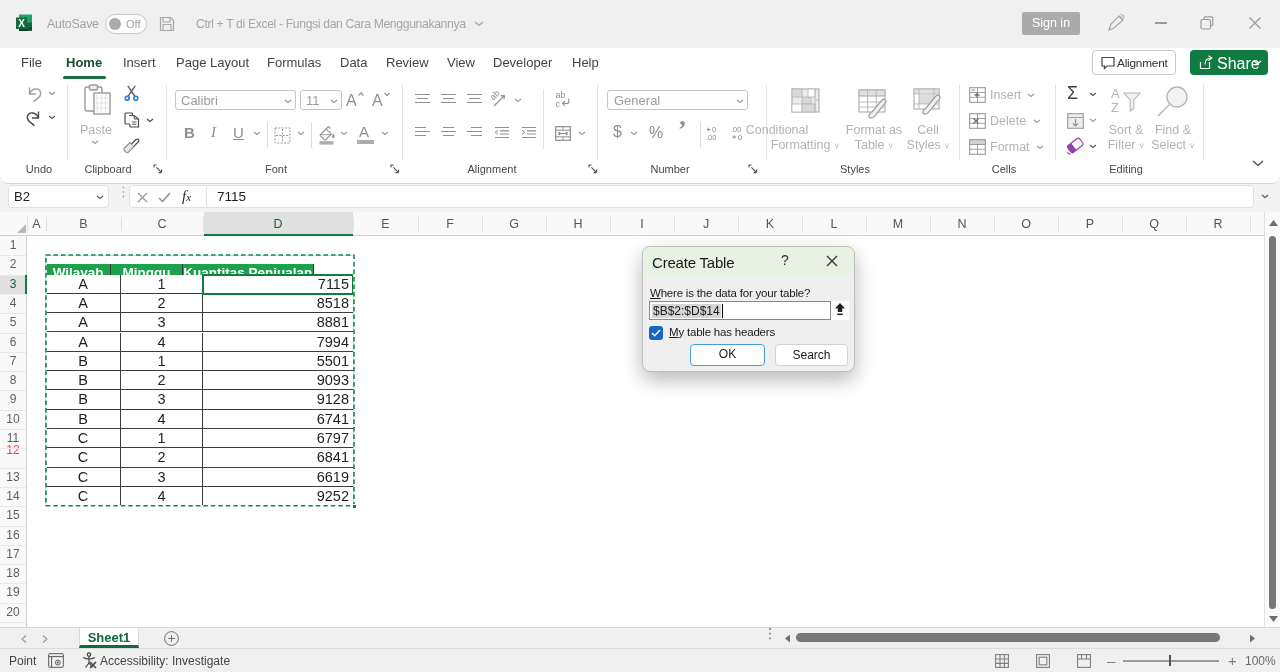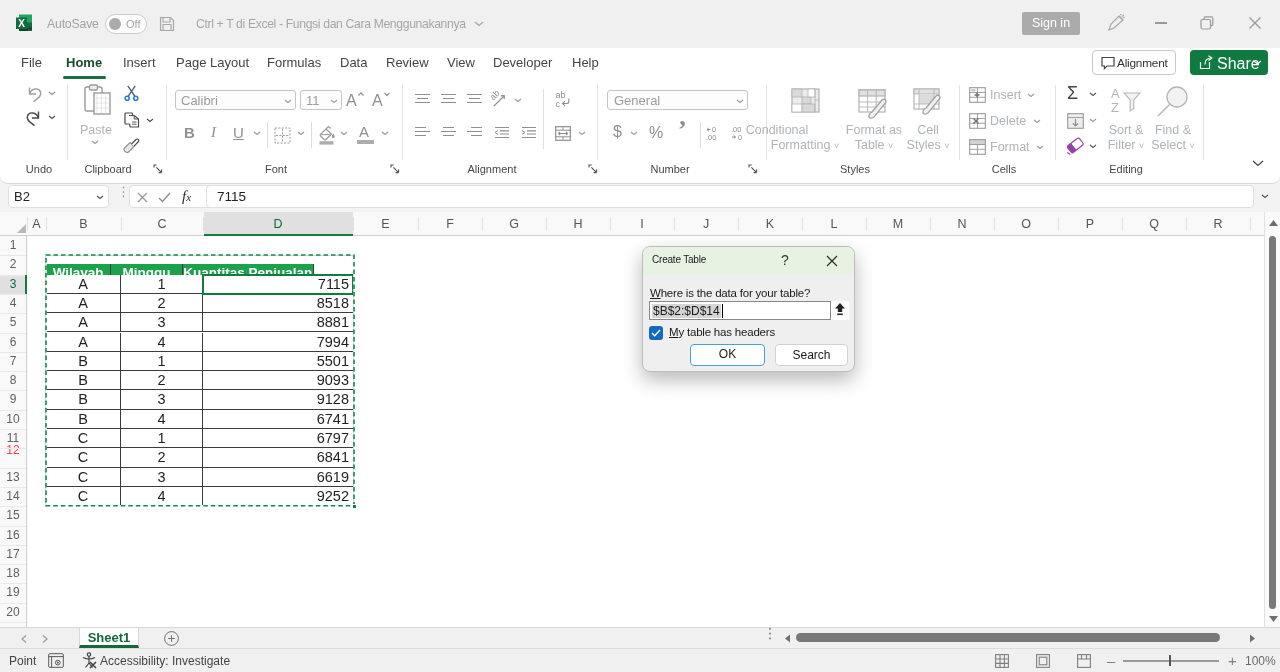--- a/index.html
+++ b/index.html
@@ -667,21 +667,21 @@
     <path d="M4.5 0.6 V5 M9.5 0.6 V5 M0.6 5 h12.8"></path>
   </svg>
   <div class="abs" style="left:1107px;top:3px;color:#7f7f7f;font-size:15px">–</div>
   <div class="abs" style="left:1123px;top:11px;width:96px;height:1.5px;background:#9a9a9a"></div>
   <div class="abs" style="left:1169px;top:6px;width:2px;height:11px;background:#555"></div>
   <div class="abs" style="left:1228px;top:3px;color:#7f7f7f;font-size:15px">+</div>
   <div class="abs" style="left:1245px;top:5px;color:#6a6a6a">100%</div>
 </div>
 <div class="abs" id="dlg">
   <div class="abs" style="left:0;top:0;width:211px;height:28px;background:#e7f2e3;border-radius:7px 7px 0 0">
-    <div class="abs" style="left:9px;top:7px;font-size:10px;letter-spacing:-0.2px;color:#1a1a1a">Create Table</div>
+    <div class="abs" style="left:9px;top:7px;font-size:15px;letter-spacing:-0.2px;color:#1a1a1a">Create Table</div>
     <div class="abs" style="left:138px;top:5px;font-size:14px;color:#333">?</div>
     <svg class="abs" style="left:183px;top:8px" width="12" height="12" viewBox="0 0 12 12" fill="none" stroke="#333" stroke-width="1.3">
         <path d="M1 1 L11 11 M11 1 L1 11"></path>
       </svg>
   </div>
   <div class="abs" style="left:7px;top:40px;font-size:11.5px;letter-spacing:-0.2px;color:#1a1a1a"><span style="text-decoration:underline">W</span>here is the data for your table?</div>
   <div class="abs" style="left:6px;top:54px;width:199px;height:19px;background:#fff;border:1px solid #888">
     <div class="abs" style="left:2px;top:2px;font-size:12px;color:#1a1a1a;background:#d5d5d5;padding:0 1px">$B$2:$D$14</div>
     <div class="abs" style="left:72px;top:2px;width:1px;height:14px;background:#000"></div>
     <div class="abs" style="left:180px;top:-1px;width:19px;height:19px;background:#fff;border-left:1px solid #888">

